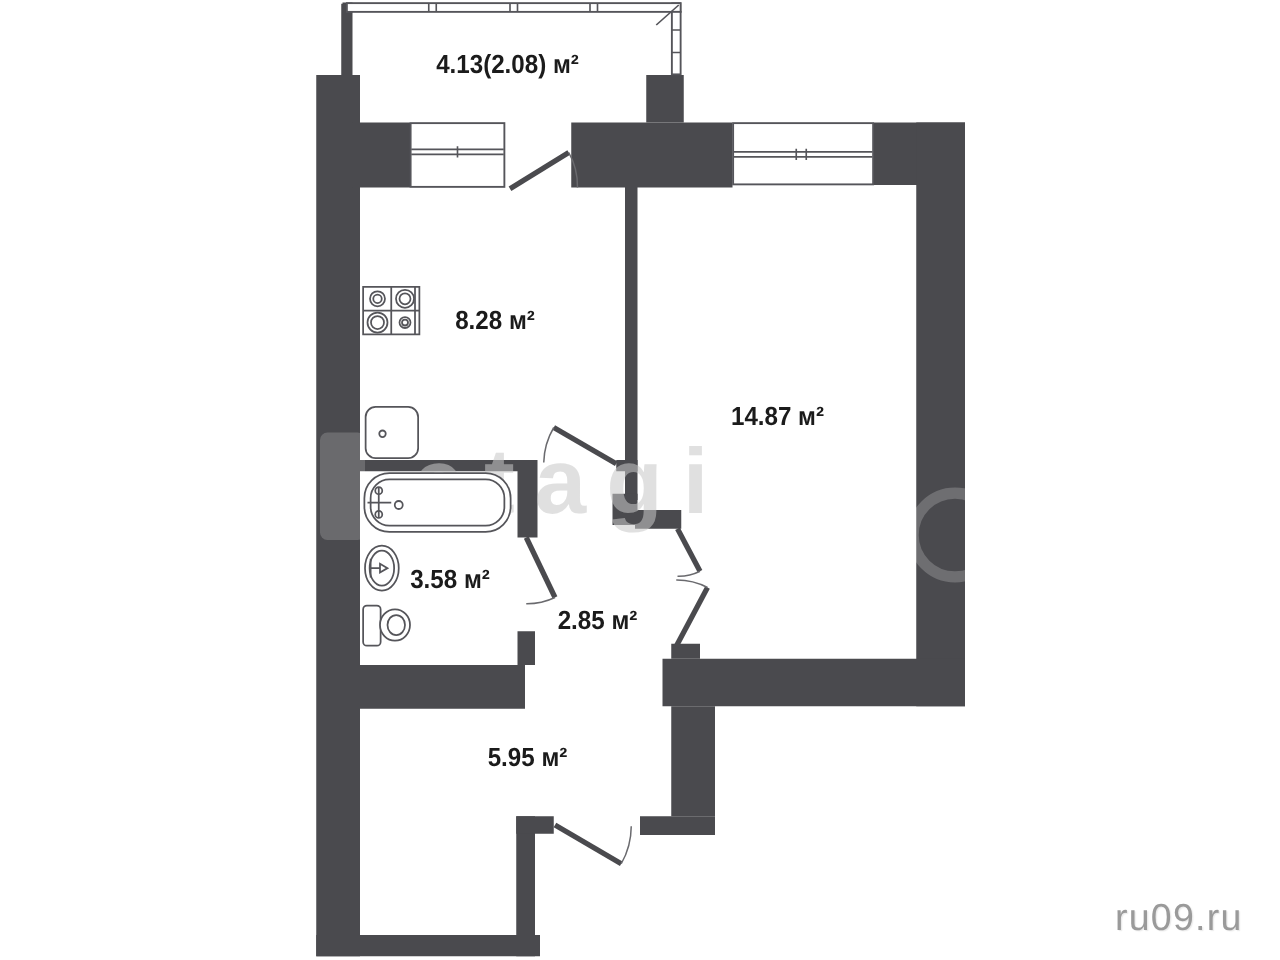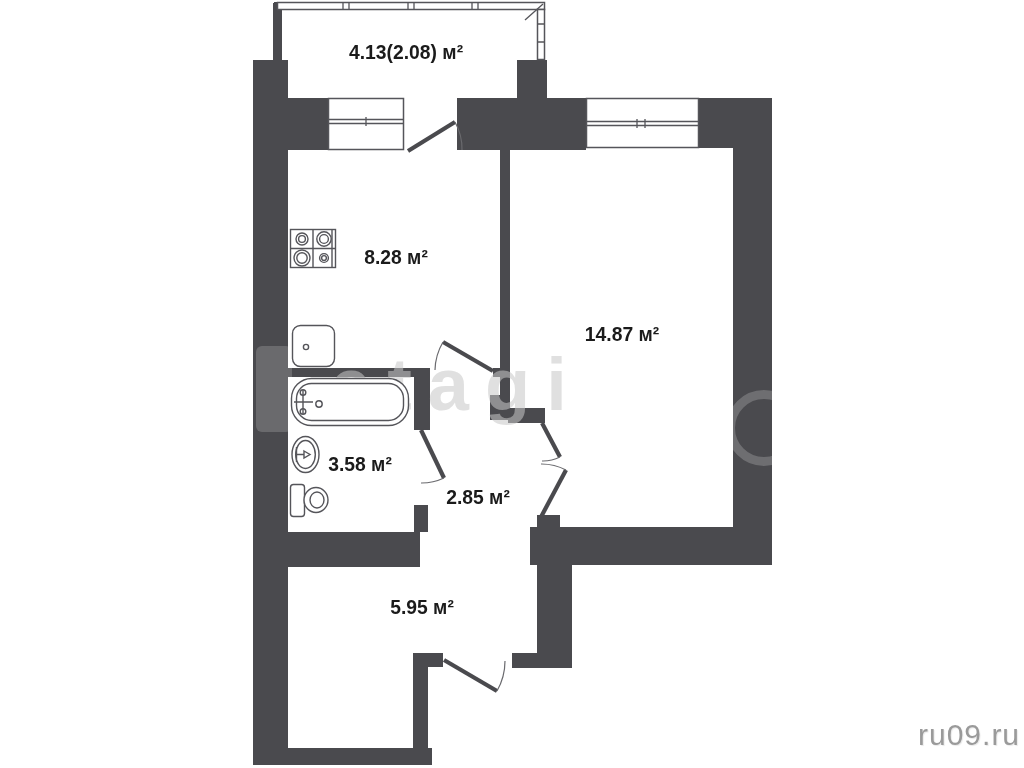--- a/index.html
+++ b/index.html
@@ -144,14 +144,14 @@
     </g>
   </svg>
 
   <div class="room-label" style="left:406px;top:40px;">4.13(2.08) м²</div>
   <div class="room-label" style="left:396px;top:245px;">8.28 м²</div>
   <div class="room-label" style="left:622px;top:322px;">14.87 м²</div>
   <div class="room-label" style="left:360px;top:452px;">3.58 м²</div>
   <div class="room-label" style="left:478px;top:485px;">2.85 м²</div>
   <div class="room-label" style="left:422px;top:595px;">5.95 м²</div>
 
-  <div class="site-mark" style="left:918px;top:718px;">ru09.ru</div>
+  <div class="site-mark" style="left:892px;top:718px;">ru09.ru</div>
 </div>
 
 </body></html>

